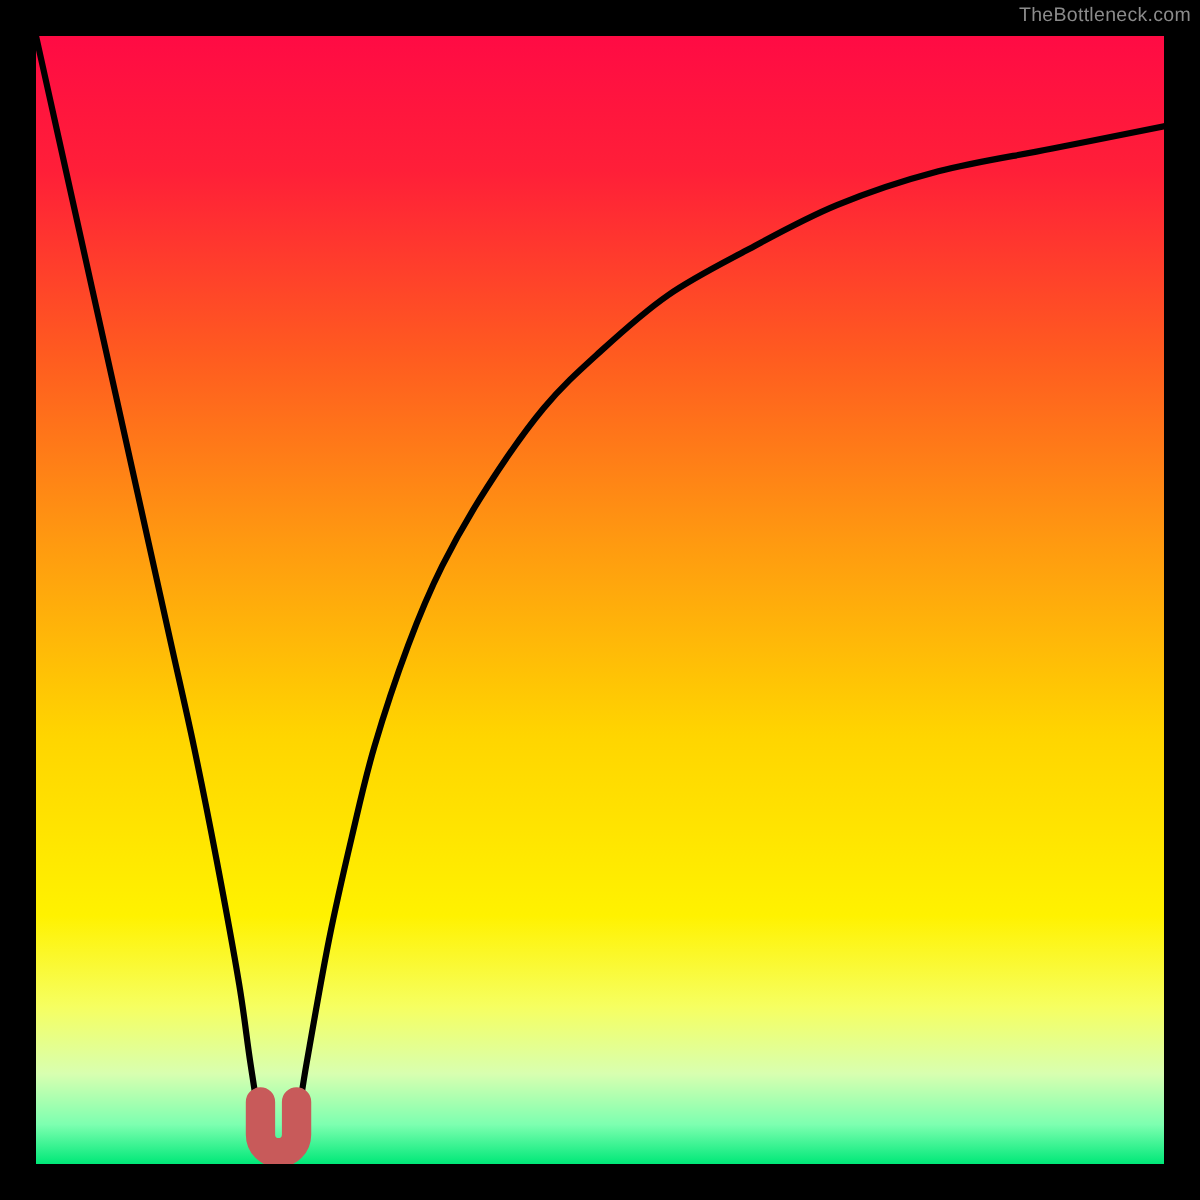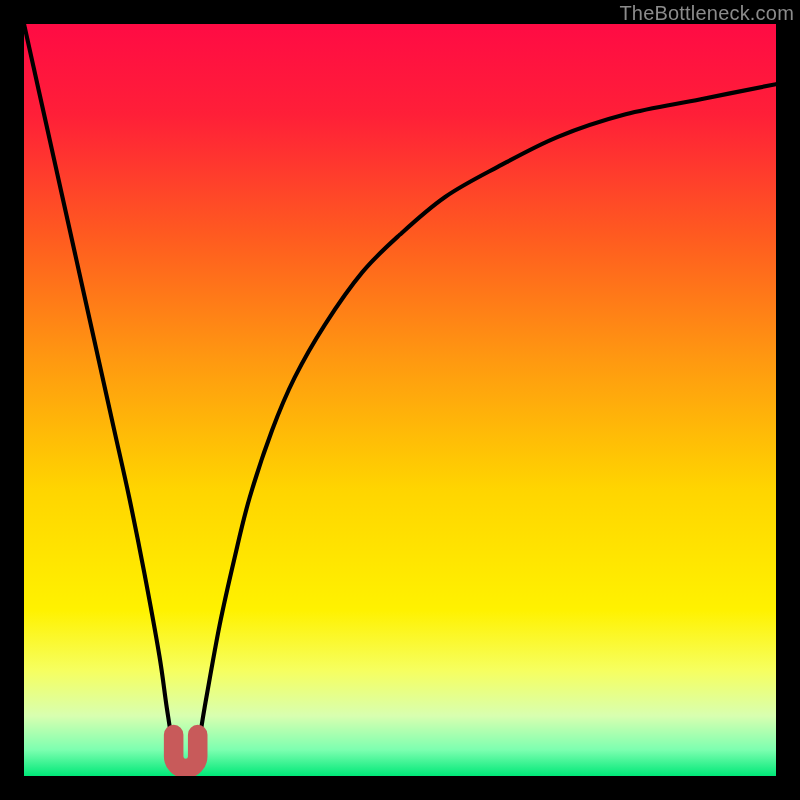--- a/index.html
+++ b/index.html
@@ -26,21 +26,21 @@
   }
   .gradient {
     position: absolute;
     inset: 0;
   }
   .watermark {
     position: absolute;
     top: 2px;
     right: 6px;
     color: #8b8b8b;
-    font-size: 20px;
+    font-size: 13px;
     font-weight: 400;
     letter-spacing: 0.2px;
     user-select: none;
   }
   svg.curves {
     position: absolute;
     inset: 0;
   }
 </style>
 </head>

